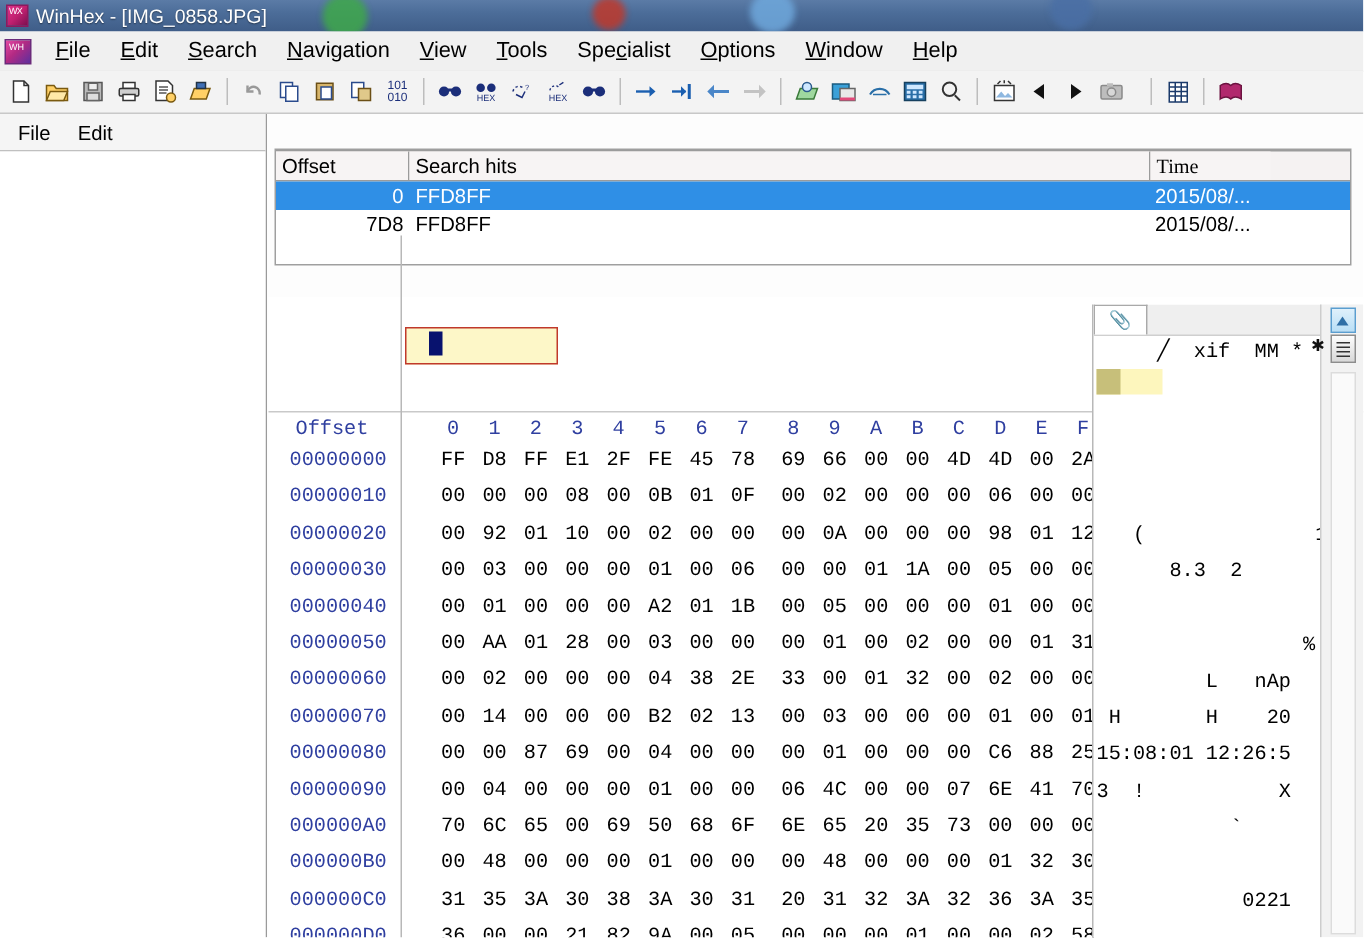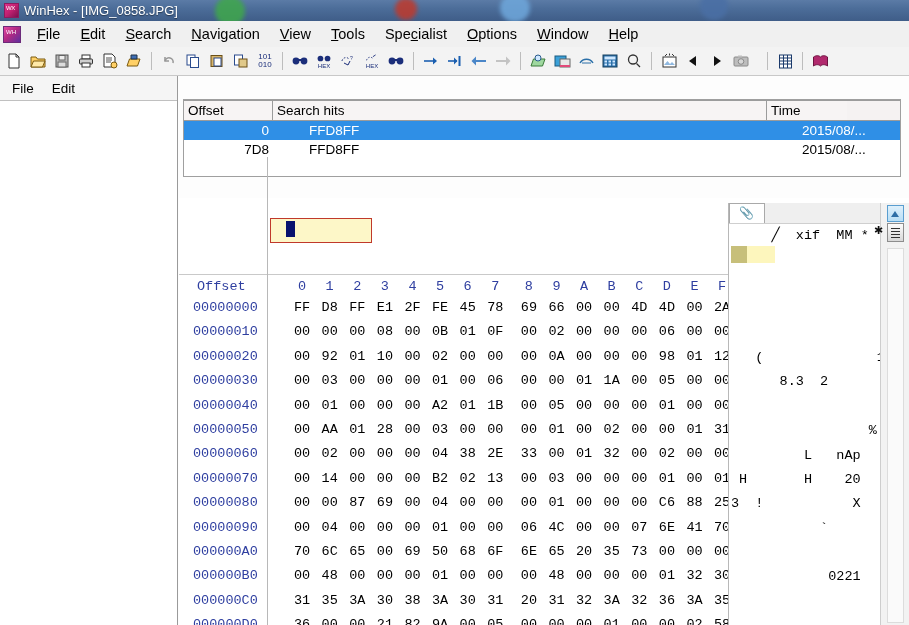--- a/index.html
+++ b/index.html
@@ -130,27 +130,27 @@
     display: flex; height: 19px; background: #f5f2f2;
     border-top: 1px solid #9b9b9b; border-bottom: 1px solid #9b9b9b;
   }
   .pm-col {
     font-size: 13.5px; color: #000; padding-left: 4px;
     display: flex; align-items: center; box-sizing: border-box;
     border-right: 1px solid #9b9b9b; background: #f7f4f4;
   }
   .c-offset { width: 89px; }
   .c-hits   { width: 494px; }
-  .c-time   { width: 80px; border-right: none; }
+  .c-time   { width: 80px; border-right: none; font-family: Liberation Serif, serif; }
 
   .pm-row { display: flex; height: 19px; align-items: center; }
   .pm-row.sel { background: #2f8fe6; color: #ffffff; }
   .pm-cell { font-size: 13.5px; box-sizing: border-box; display: flex; align-items: center; }
   .pm-cell.off  { width: 89px; justify-content: flex-end; padding-right: 4px; }
-  .pm-cell.hit  { width: 494px; padding-left: 4px; margin-left: 32px; }
+  .pm-cell.hit  { width: 494px; padding-left: 4px; }
   .pm-cell.time { width: 80px; padding-left: 3px; }
 
   
   #hexwrap {
     position: absolute; left: 0px; top: 122px; width: 730px; height: 503px;
     background: #ffffff;
   }
   #hex-sep {
     position: absolute; left: 0; top: 76px; width: 730px; height: 1px;
     background: #c9c9c9;
@@ -574,20 +574,21 @@
           <div class="ascii-row"></div>
           <div class="ascii-row"></div>
           <div class="ascii-row"></div>
           <div class="ascii-row"></div>
           <div class="ascii-row">   (              1</div>
           <div class="ascii-row">      8.3  2</div>
           <div class="ascii-row"></div>
           <div class="ascii-row">                 %</div>
           <div class="ascii-row">         L   nAp</div>
           <div class="ascii-row"> H       H    20</div>
+          <div class="ascii-row">15:08:01 12:26:5</div>
           <div class="ascii-row">3  !           X</div>
           <div class="ascii-row">           `</div>
           <div class="ascii-row"></div>
           <div class="ascii-row">            0221</div>
         </div>
     </div>
   </div>
 
   <div id="rightbar">
     <div id="sb-star">✱</div>

